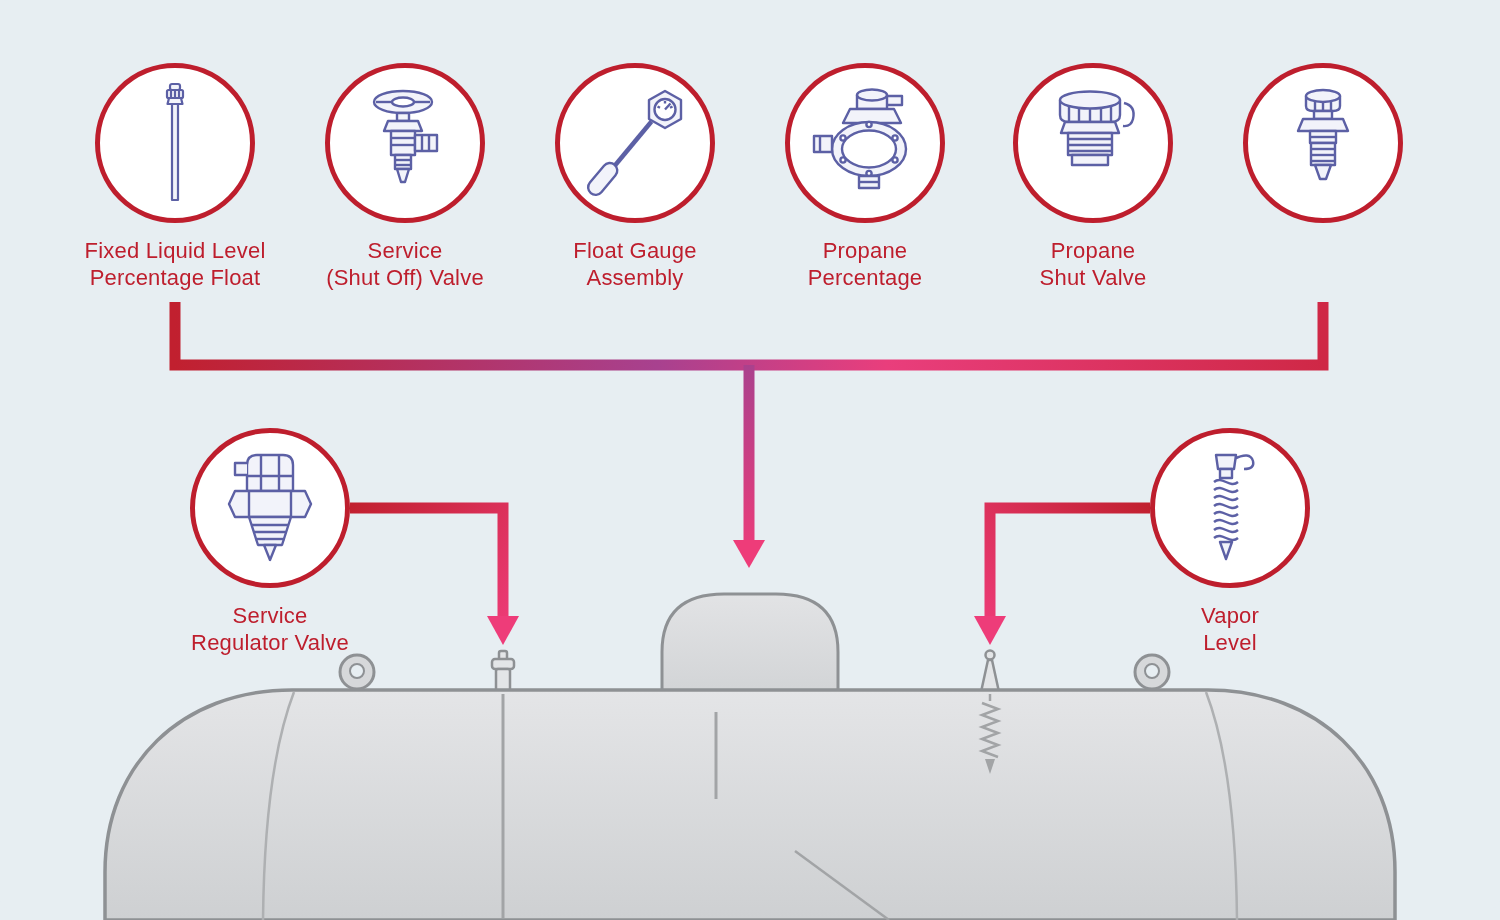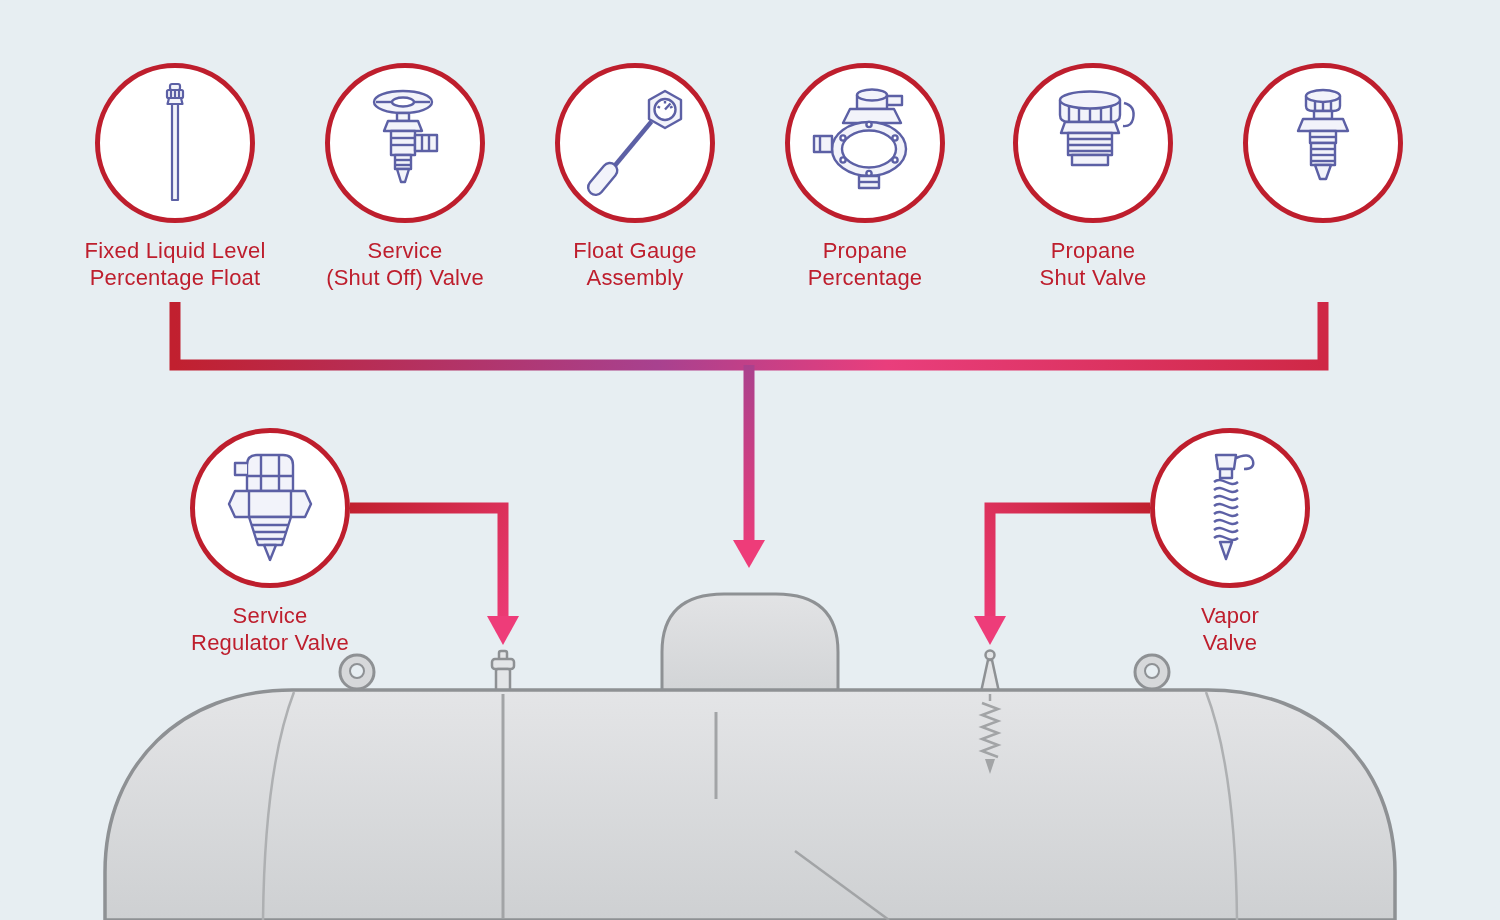--- a/index.html
+++ b/index.html
@@ -303,17 +303,17 @@
           <path d="M20 65 c8 -7 16 7 24 0" fill="none"></path>
           <path d="M20 73 c8 -7 16 7 24 0" fill="none"></path>
           <path d="M20 81 c8 -7 16 7 24 0" fill="none"></path>
           <path d="M20 89 c8 -7 16 7 24 0" fill="none"></path>
           <path d="M26 93 h12 l-6 17 z"></path>
         </g>
       </svg>
     </div>
     <div class="label">
       <span>Vapor</span><br>
-      <span>Valve</span>
+      <span>Level</span>
     </div>
   </div>
 
 </div>
 
 </body></html>

